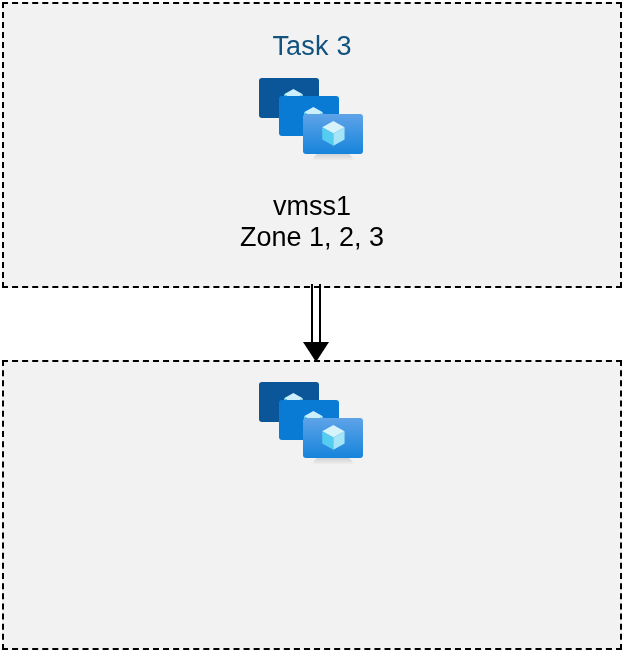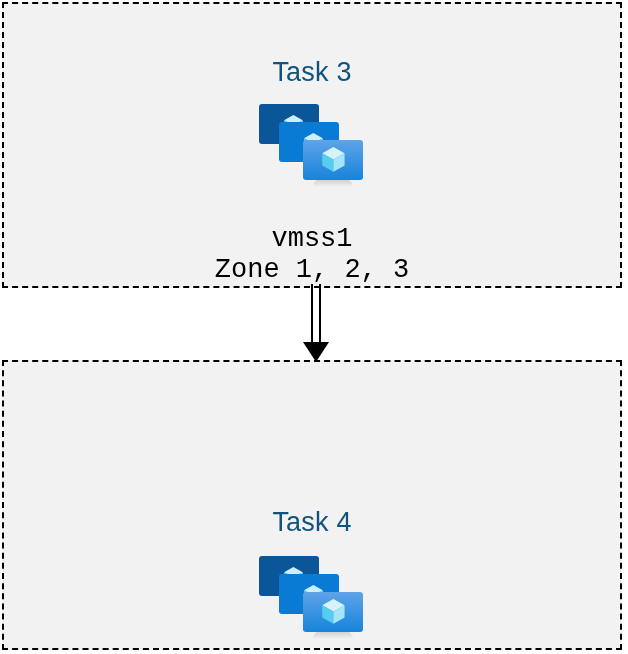--- a/index.html
+++ b/index.html
@@ -26,21 +26,20 @@
 
   
   .task-box {
     position: absolute;
     box-sizing: border-box;
     background: #f2f2f2;
     border: 2px dashed #000000;
     display: flex;
     flex-direction: column;
     align-items: center;
-    justify-content: flex-end;
   }
 
   #task-box-top {
     left: 2px;
     top: 2px;
     width: 620px;
     height: 286px;
   }
 
   #task-box-bottom {
@@ -60,21 +59,21 @@
   #task-box-top .task-title { margin-top: 29px; }
   #task-box-bottom .task-title { margin-top: 30px; }
 
   .task-caption {
     color: #000000;
     font-size: 27px;
     line-height: 1.15;
     text-align: center;
     white-space: pre-line;
   }
-  #task-box-top .task-caption { margin-top: 28px; font-family: Liberation Mono, monospace; }
+  #task-box-top .task-caption { margin-top: 21px; }
   #task-box-bottom .task-caption { margin-top: 30px; }
 
   
   .vmss-icon {
     display: block;
   }
   #task-box-top .vmss-icon { margin-top: 14px; }
   #task-box-bottom .vmss-icon { margin-top: 16px; }
 
   
@@ -152,21 +151,20 @@
   <svg class="connector" viewBox="0 0 40 78" aria-hidden="true">
 
     <line x1="16" y1="0" x2="16" y2="62" stroke="#000000" stroke-width="2"></line>
     <line x1="24" y1="0" x2="24" y2="62" stroke="#000000" stroke-width="2"></line>
 
     <path d="M7 58 L33 58 L20 78 Z" fill="#000000"></path>
   </svg>
 
   <div class="task-box" id="task-box-bottom">
 
-    <div class="task-title">Task 4</div>
 
     <svg class="vmss-icon" width="118" height="96" viewBox="0 0 118 96" aria-hidden="true">
       <defs>
         <linearGradient id="frontMonGradB" x1="0" y1="0" x2="0" y2="1">
           <stop offset="0%" stop-color="#5FA3E8"></stop>
           <stop offset="100%" stop-color="#1684DB"></stop>
         </linearGradient>
         <linearGradient id="standGradB" x1="0" y1="0" x2="0" y2="1">
           <stop offset="0%" stop-color="#8C8C8C"></stop>
           <stop offset="100%" stop-color="#D8D8D8"></stop>

